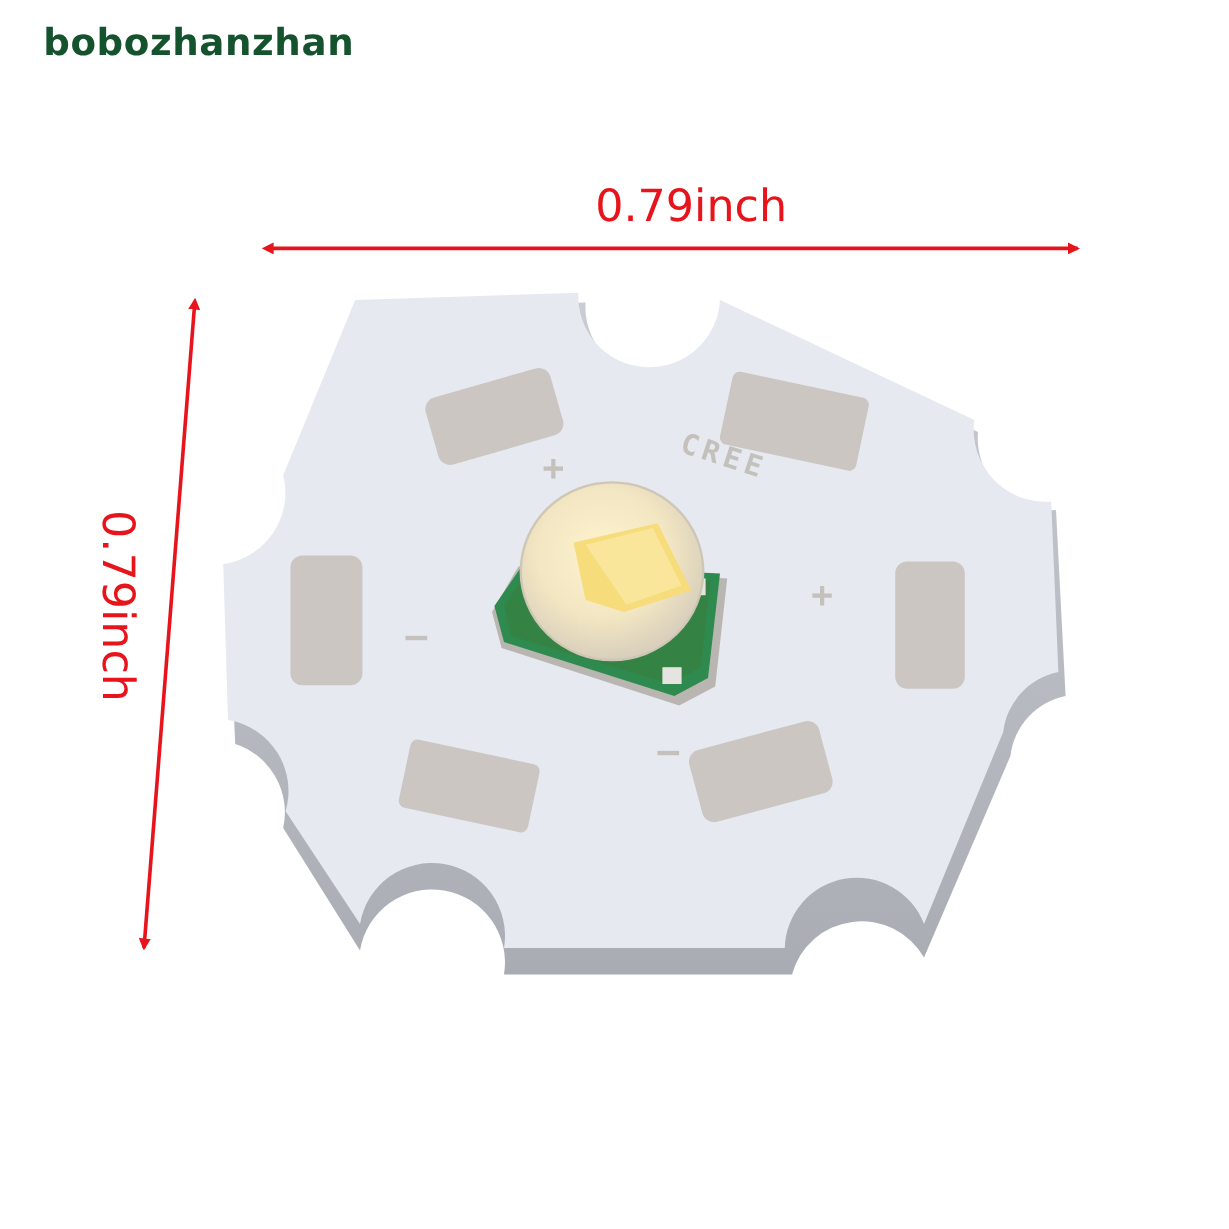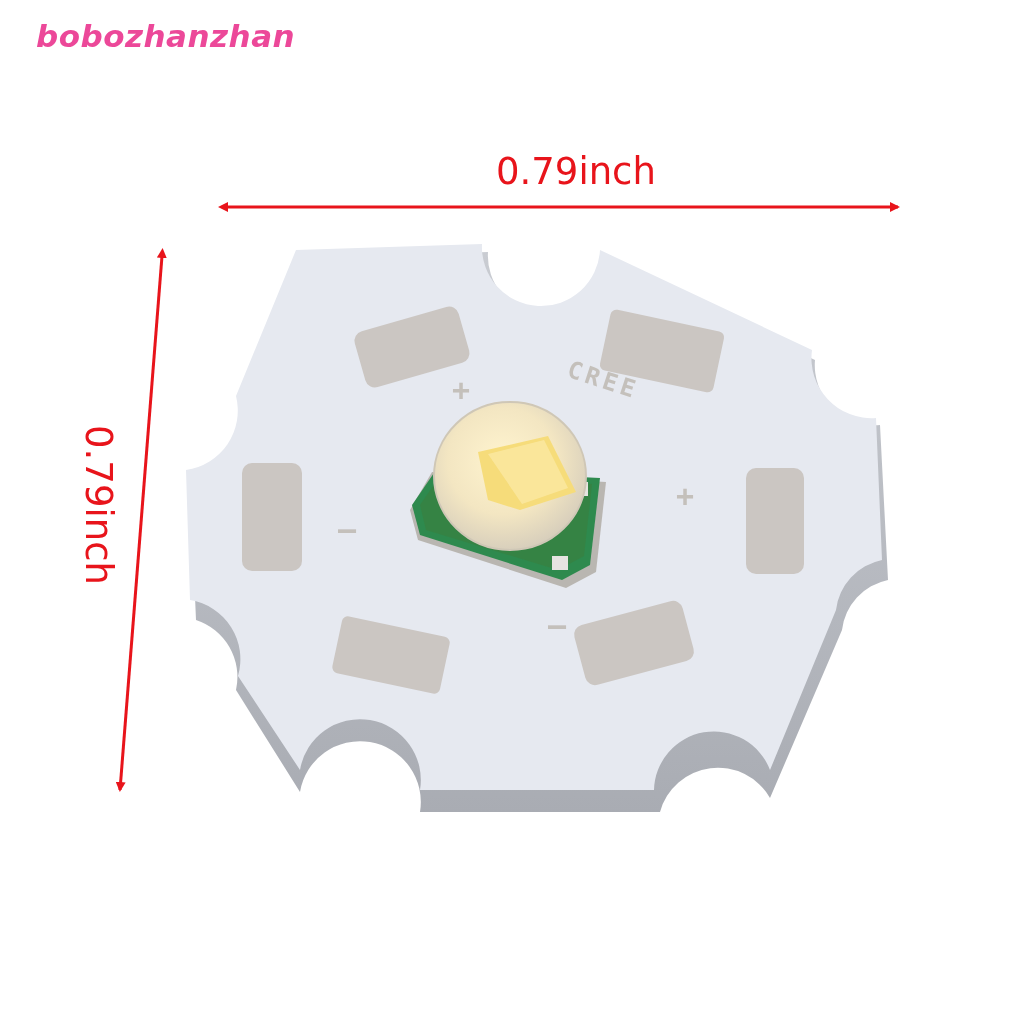--- a/index.html
+++ b/index.html
@@ -1,17 +1,17 @@
 <!DOCTYPE html>
 <html><head>
 <meta charset="utf-8">
 <style>
   html, body { margin:0; padding:0; }
   body { width:1024px; height:1024px; background:#ffffff; position:relative; overflow:hidden; font-family:"DejaVu Sans", sans-serif; }
-  .watermark { position:absolute; left:36px; top:18px; font-family:"DejaVu Sans", sans-serif; font-weight:bold; font-size:31px; color:#ec4899; letter-spacing:0.5px;font-style:italic; }
+  .watermark { position:absolute; left:36px; top:18px; font-family:"DejaVu Sans", sans-serif; font-weight:bold; font-size:31px; color:#14532d; letter-spacing:0.5px; }
   .dim-label { position:absolute; font-family:"DejaVu Sans", sans-serif; font-size:37px; color:#e8141b; white-space:nowrap; }
   .dim-h { left:496px; top:150px; }
   .dim-v { left:66px; top:505px; transform:translate(-50%,-50%) rotate(90deg); transform-origin:center; left:98px; }
   svg.art { position:absolute; left:0; top:0; }
 </style>
 </head>
 <body>
 
 <div class="watermark">bobozhanzhan</div>
 

